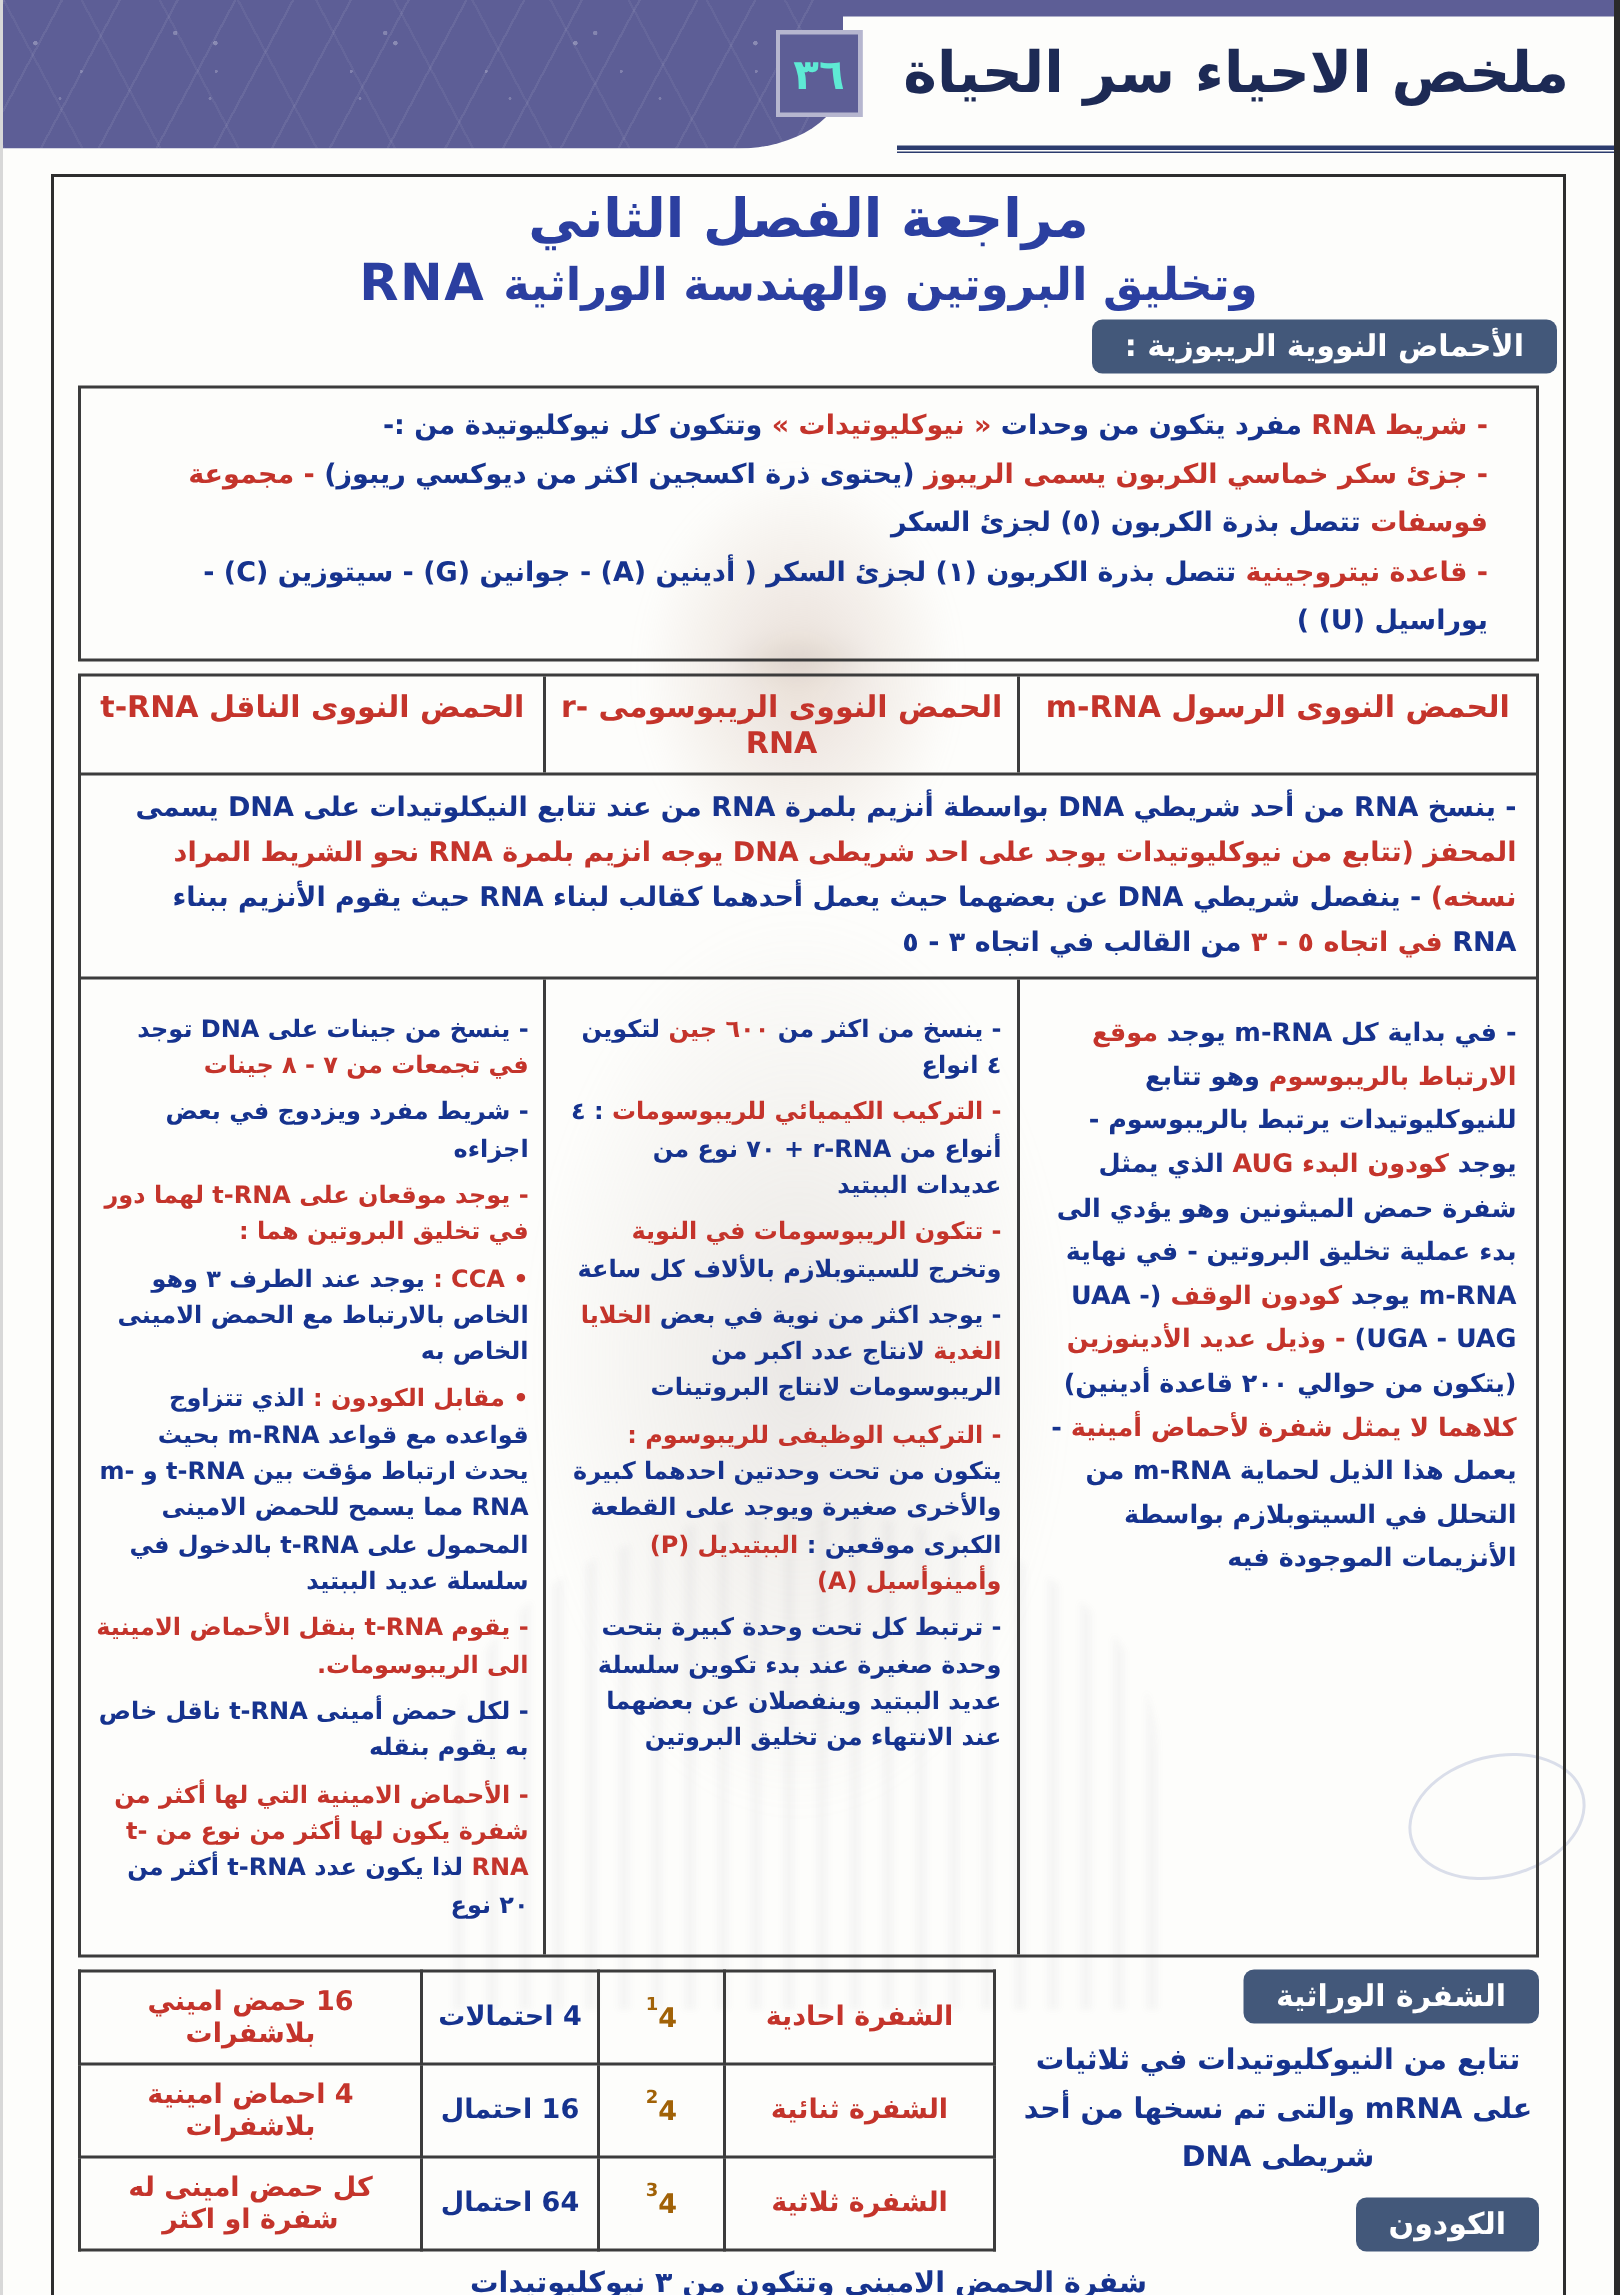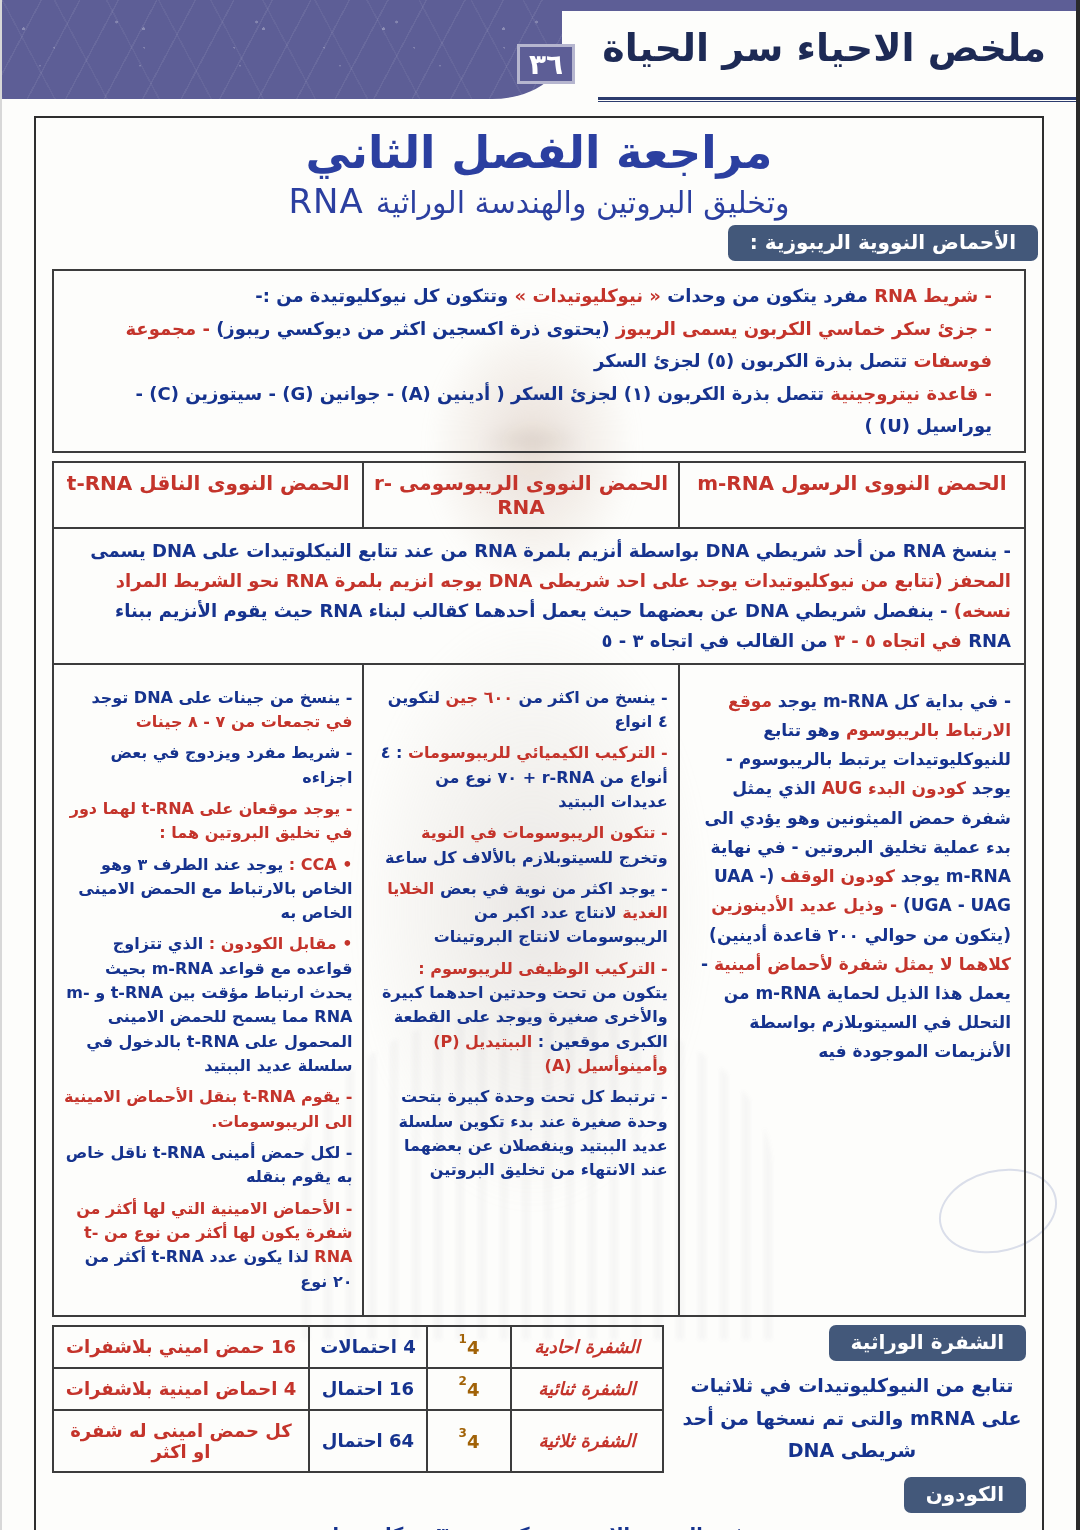--- a/index.html
+++ b/index.html
@@ -31,30 +31,30 @@
       radial-gradient(circle 3px at 82% 22%, rgba(255,255,255,.24) 45%, transparent 55%),
       radial-gradient(circle 2px at 38% 82%, rgba(255,255,255,.20) 45%, transparent 55%),
       repeating-linear-gradient(118deg, rgba(255,255,255,.07) 0 1.5px, transparent 1.5px 34px),
       repeating-linear-gradient(62deg, rgba(255,255,255,.05) 0 1.5px, transparent 1.5px 46px);
     background-size: 120px 90px, 90px 70px, 140px 100px, 100px 80px, auto, auto;
     border-bottom-right-radius: 70px 46px; }
   .header-title { position:absolute; top:26px; right:30px; font-size:38px; font-weight:bold;
     color:#1d2a55; white-space:nowrap; letter-spacing:-1px; }
   .header-rule { position:absolute; top:97px; right:0; width:478px; height:5px;
     border-top:3px solid #2c3c6e; border-bottom:1.5px solid #2c3c6e; }
-  .page-num { position:absolute; top:44px; left:515px; width:58px; height:40px; background:#5d5e96;
-    color:#ffffff; font-size:28px; font-weight:bold; display:flex; align-items:center; justify-content:center;
+  .page-num { position:absolute; top:20px; left:515px; width:58px; height:58px; background:#5d5e96;
+    color:#5eead4; font-size:28px; font-weight:bold; display:flex; align-items:center; justify-content:center;
     box-shadow: inset 0 0 0 3px rgba(255,255,255,.55); }
 
   
   .main { position:relative; z-index:1; margin:8px 32px 0; border:2px solid #2e2e2e; padding:8px 0 12px; }
 
   .review-title { text-align:center; color:#2b3fa0; }
-  .review-title .l1 { font-size:45px; font-weight:bold; }
-  .review-title .l2 { font-size:30px; font-weight:normal; display:flex; direction:ltr;
+  .review-title .l1 { font-size:36px; font-weight:bold; }
+  .review-title .l2 { font-size:30px; font-weight:bold; display:flex; direction:ltr;
     justify-content:center; align-items:baseline; gap:12px; margin-top:2px; }
   .review-title .l2 .latin { font-size:34px; letter-spacing:1px; }
 
   .badge { display:inline-block; background:#43587a; color:#fff; font-size:20px; font-weight:bold;
     padding:5px 22px 7px; border-radius:7px; }
   .badge-row { text-align:right; padding:4px 4px 2px; }
 
   .intro { margin:6px 16px 8px; border:2px solid #3c3c3c; padding:8px 32px;
     font-size:18px; font-weight:bold; line-height:1.78; text-align:right; }
   .point { margin:1px 0; }
@@ -78,21 +78,21 @@
   
   .bottom { display:flex; gap:14px; margin:8px 16px 0; align-items:flex-start; }
   .bottom-right { width:348px; flex-shrink:0; }
   .gc-badge-row { text-align:right; margin-bottom:8px; }
   .gc-desc { color:#16338e; font-size:19px; font-weight:bold; line-height:1.72; text-align:center; padding:0 2px; }
   .codon-badge-row { text-align:right; margin-top:10px; }
   .bottom-left { flex:1; }
   .code-table { width:100%; border-collapse:collapse; }
   .code-table td { border:2px solid #3c3c3c; text-align:center; font-weight:bold;
     font-size:18px; padding:9px 6px; }
-  .cell-name { color:#c4342b; width:152px;font-style:italic; }
+  .cell-name { color:#c4342b; width:180px; }
   .cell-pw { color:#a16207; width:84px; font-size:20px; }
   .cell-pw .pw { direction:ltr; unicode-bidi:isolate; }
   .cell-pw sup { font-size:12px; position:relative; top:-4px; }
   .cell-out { color:#16338e; width:118px; }
   .cell-res { color:#c4342b; }
   .codon-text { text-align:center; color:#16338e; font-size:19px; font-weight:bold; margin:10px 0 0; }
 
   
   .footer { text-align:center; margin-top:8px; position:relative; z-index:1; }
   .logo-wrap { display:inline-block; line-height:1; }

